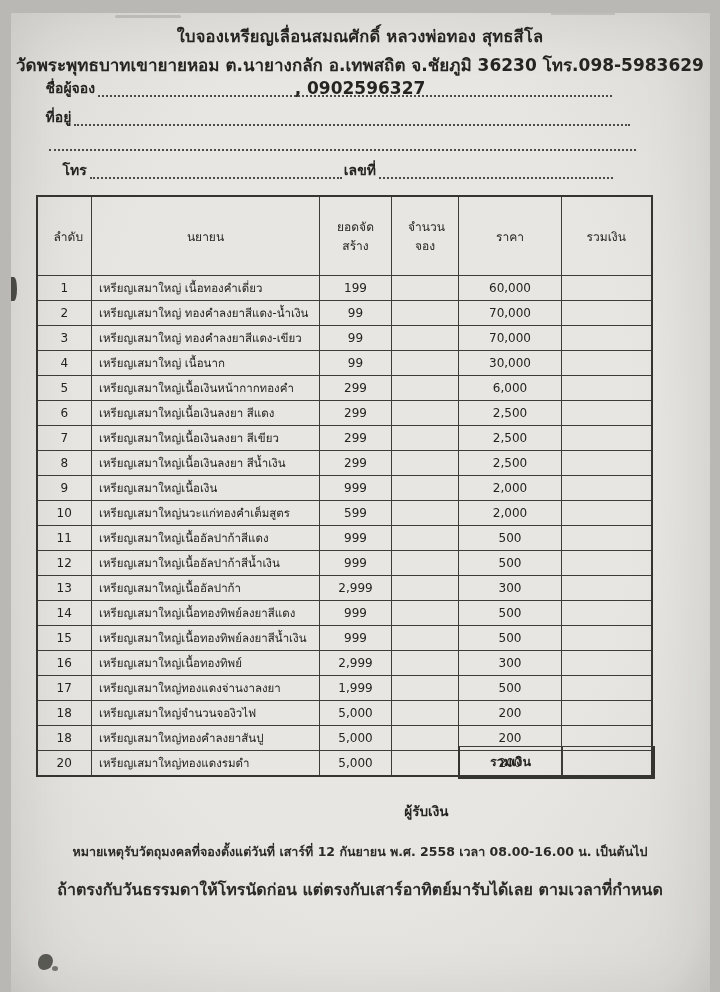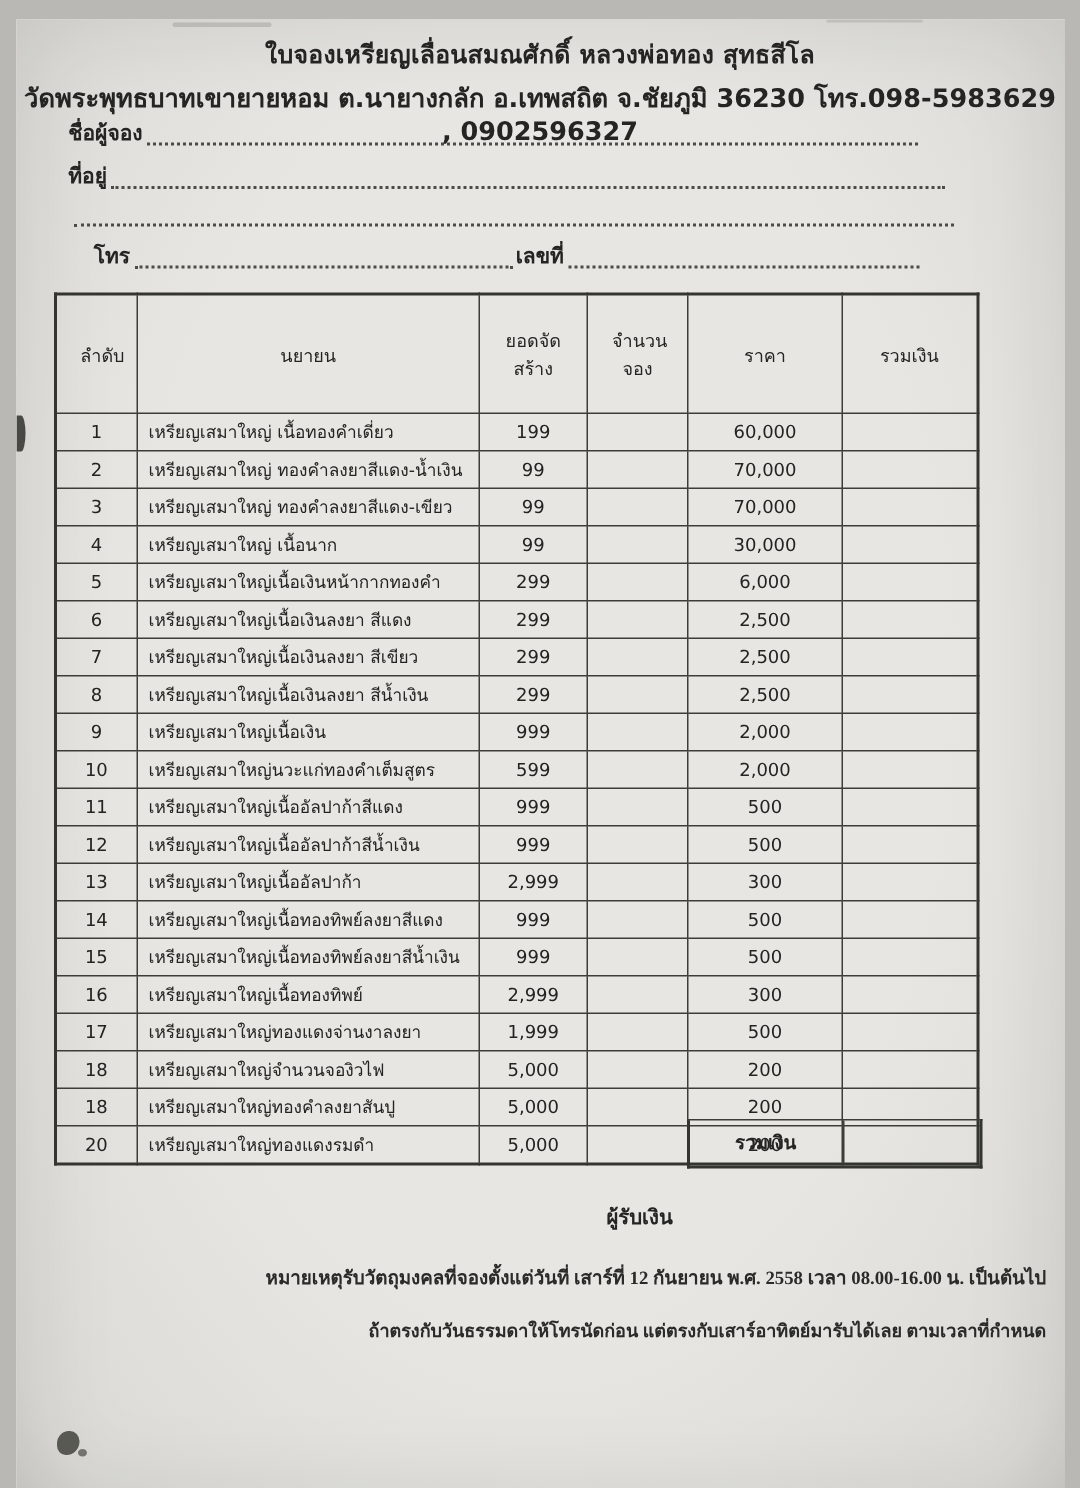--- a/index.html
+++ b/index.html
@@ -39,24 +39,24 @@
   .summary-row { position:absolute; top:733px; left:447px; width:193px; height:30px;
     display:flex; border:2px solid #343430; border-top:1px solid #3c3c38;
     background:transparent; }
   .summary-row .s-label { width:102px; border-right:1px solid #3c3c38;
     display:flex; align-items:center; justify-content:center;
     font-size:12.5px; font-weight:bold; }
   .summary-row .s-value { flex:1; }
 
   .receiver { position:absolute; top:787px; left:228px; width:210px;
     display:flex; align-items:flex-end; font-size:13.5px; font-weight:bold;flex-direction:column; }
-  .note { position:absolute; left:0; right:12px; text-align:right;
-    font-size:12.5px; font-weight:bold; color:#2a2a28;font-family:Liberation Serif, serif; }
+  .note { position:absolute; left:0; right:0; text-align:center;
+    font-size:12.5px; font-weight:bold; color:#2a2a28; }
   #note1 { top:829px; }
-  #note2 { top:864px; font-size:12px; }
+  #note2 { top:864px; font-size:16px; }
 
   
   .mark-left { position:absolute; left:0; top:264px; width:6px; height:24px;
     background:#2f2f2b; border-radius:0 60% 60% 0; opacity:.85; }
   .mark-blob { position:absolute; left:27px; top:941px; width:15px; height:16px;
     background:#3a3a34; border-radius:55% 45% 60% 40%; opacity:.8; }
   .mark-blob2 { position:absolute; left:41px; top:953px; width:6px; height:5px;
     background:#4a4a44; border-radius:50%; opacity:.7; }
   .scratch1 { position:absolute; top:2px; left:104px; width:66px; height:3px;
     background:rgba(60,60,55,0.18); border-radius:2px; }

